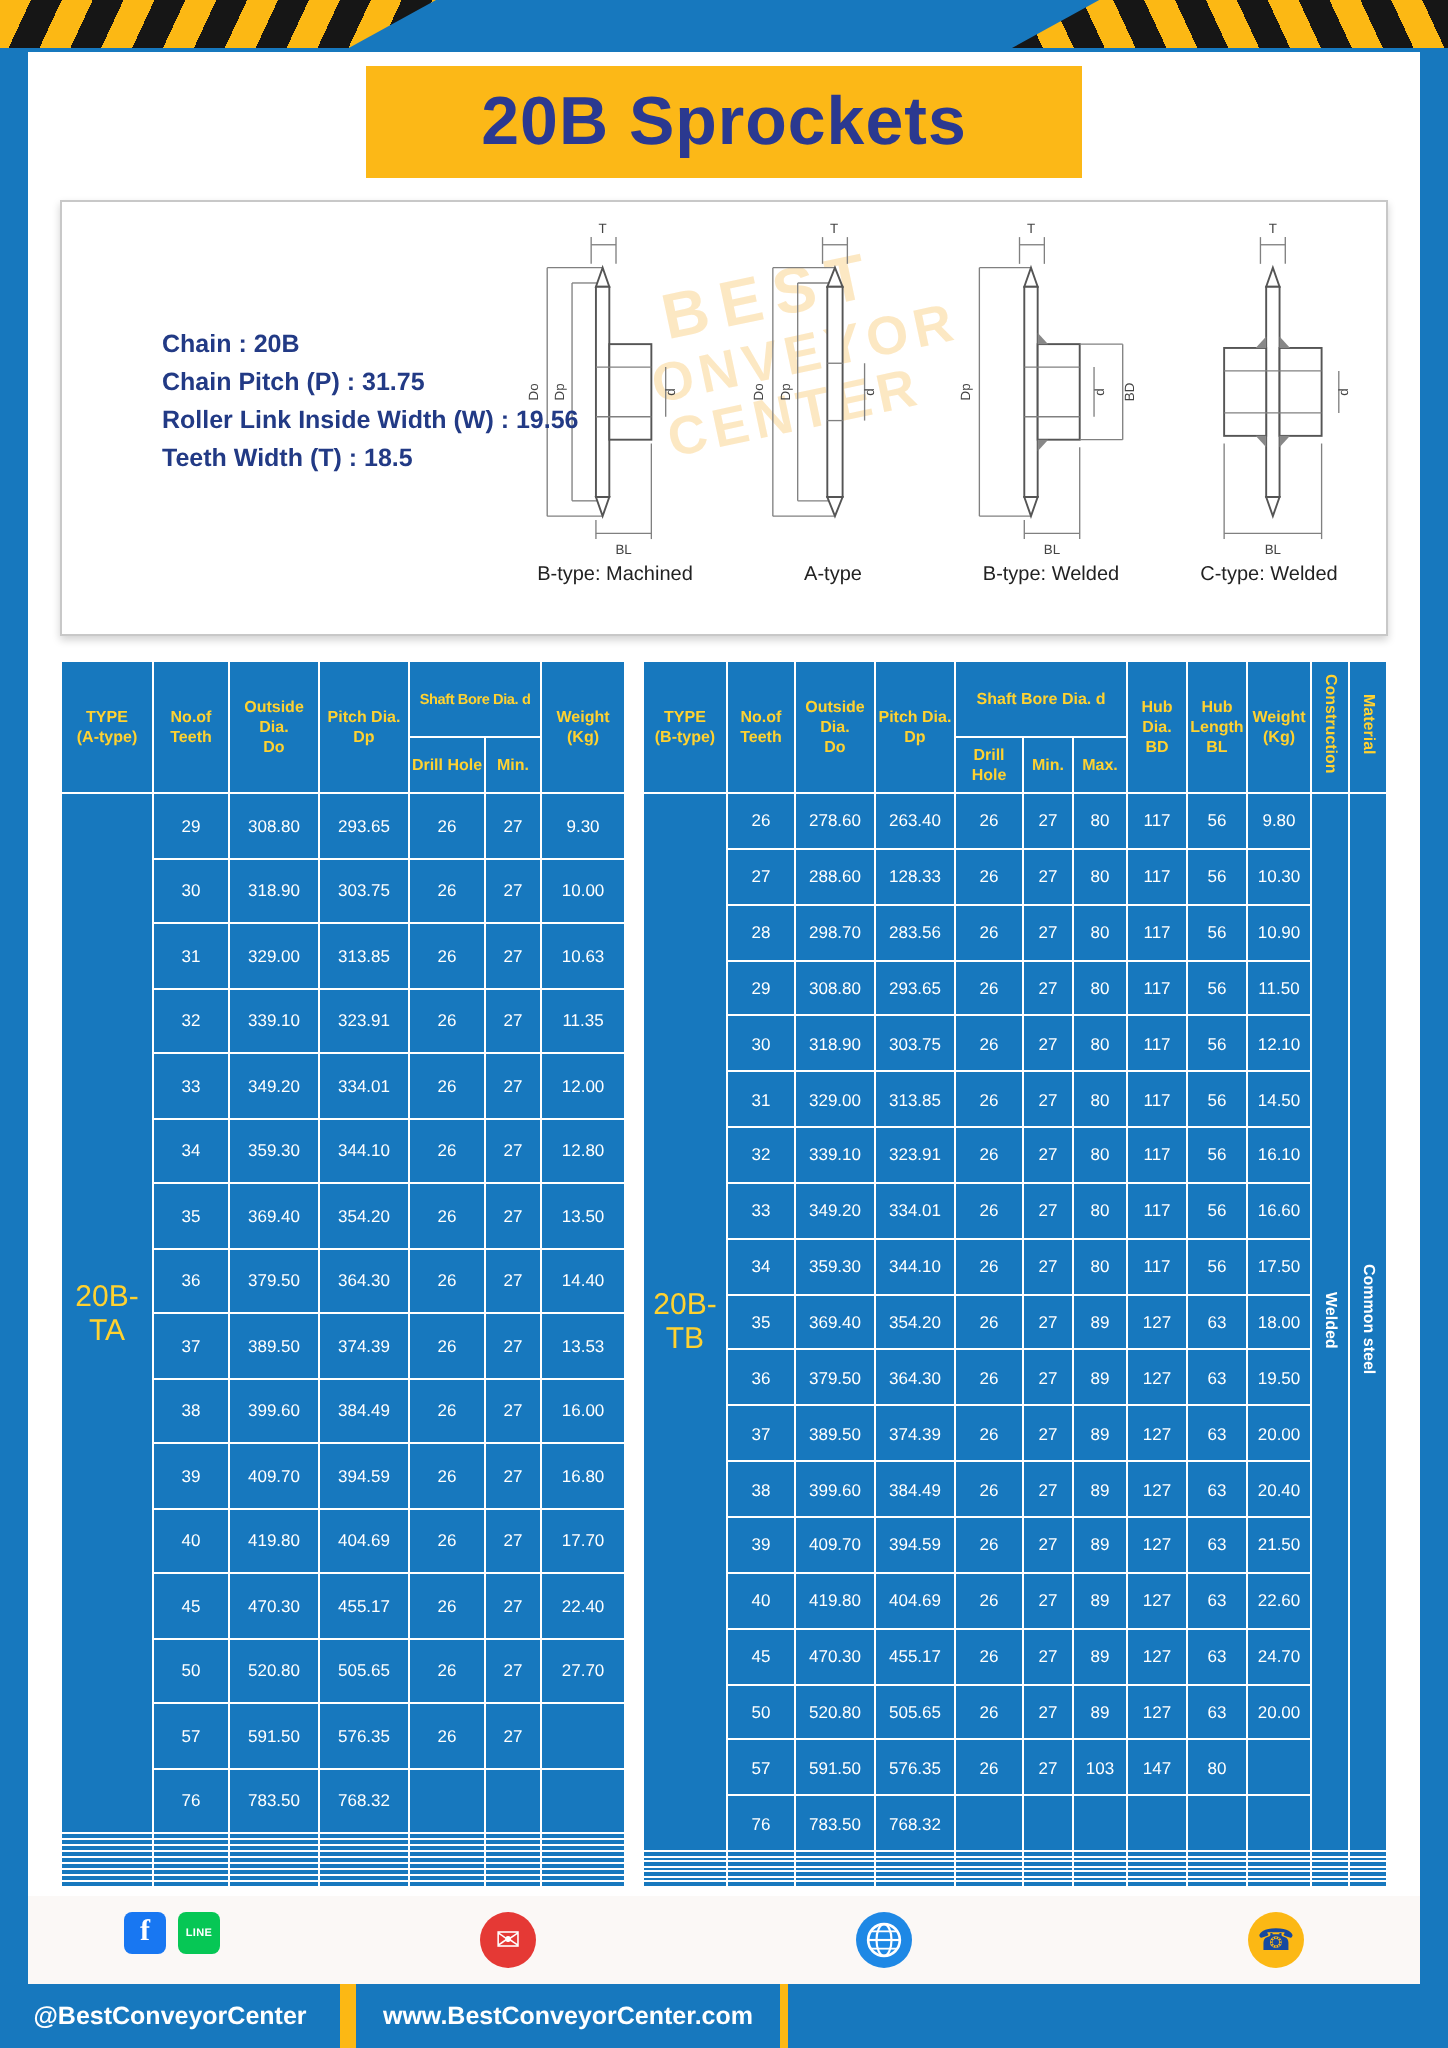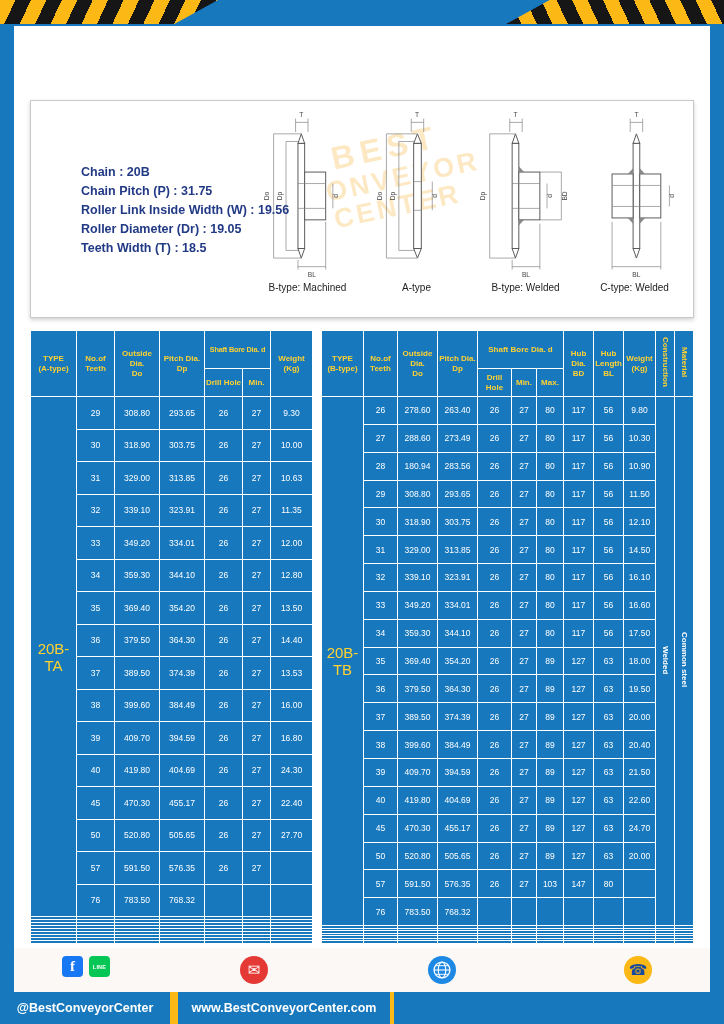--- a/index.html
+++ b/index.html
@@ -88,34 +88,36 @@
 </head>
 <body>
 
 <div class="page">
 
   <div class="hazard hazard-left"></div>
   <div class="hazard hazard-right"></div>
 
   <div class="content">
 
+    <div class="title-banner">
+      <h1>20B Sprockets</h1>
+    </div>
 
     <div class="info-panel">
 
       <div class="watermark">
         <div class="w1">BEST</div>
         <div class="w2">CONVEYOR</div>
         <div class="w2">CENTER</div>
       </div>
 
       <div class="specs">
         <div>Chain : 20B</div>
         <div>Chain Pitch (P) : 31.75</div>
         <div>Roller Link Inside Width (W) : 19.56</div>
-        <div>Roller Diameter (Dr) : 19.05</div>
         <div>Teeth Width (T) : 18.5</div>
       </div>
 
       <div class="diagram-row">
 
         <div class="diagram">
           <svg viewBox="0 0 100 180" width="98" height="172">
             <line class="dim" x1="37" y1="14" x2="50" y2="14"></line>
             <line class="dim" x1="37" y1="10" x2="37" y2="24"></line>
             <line class="dim" x1="50" y1="10" x2="50" y2="24"></line>
@@ -352,21 +354,21 @@
               <td>26</td>
               <td>27</td>
               <td>16.80</td>
             </tr>
             <tr>
               <td>40</td>
               <td>419.80</td>
               <td>404.69</td>
               <td>26</td>
               <td>27</td>
-              <td>24.30</td>
+              <td>17.70</td>
             </tr>
             <tr>
               <td>45</td>
               <td>470.30</td>
               <td>455.17</td>
               <td>26</td>
               <td>27</td>
               <td>22.40</td>
             </tr>
             <tr>
@@ -531,31 +533,31 @@
               <td>80</td>
               <td>117</td>
               <td>56</td>
               <td>9.80</td>
               <td rowspan="19"><span class="vtext">Welded</span></td>
               <td rowspan="19"><span class="vtext">Common steel</span></td>
             </tr>
             <tr>
               <td>27</td>
               <td>288.60</td>
-              <td>273.49</td>
+              <td>128.33</td>
               <td>26</td>
               <td>27</td>
               <td>80</td>
               <td>117</td>
               <td>56</td>
               <td>10.30</td>
             </tr>
             <tr>
               <td>28</td>
-              <td>180.94</td>
+              <td>298.70</td>
               <td>283.56</td>
               <td>26</td>
               <td>27</td>
               <td>80</td>
               <td>117</td>
               <td>56</td>
               <td>10.90</td>
             </tr>
             <tr>
               <td>29</td>

